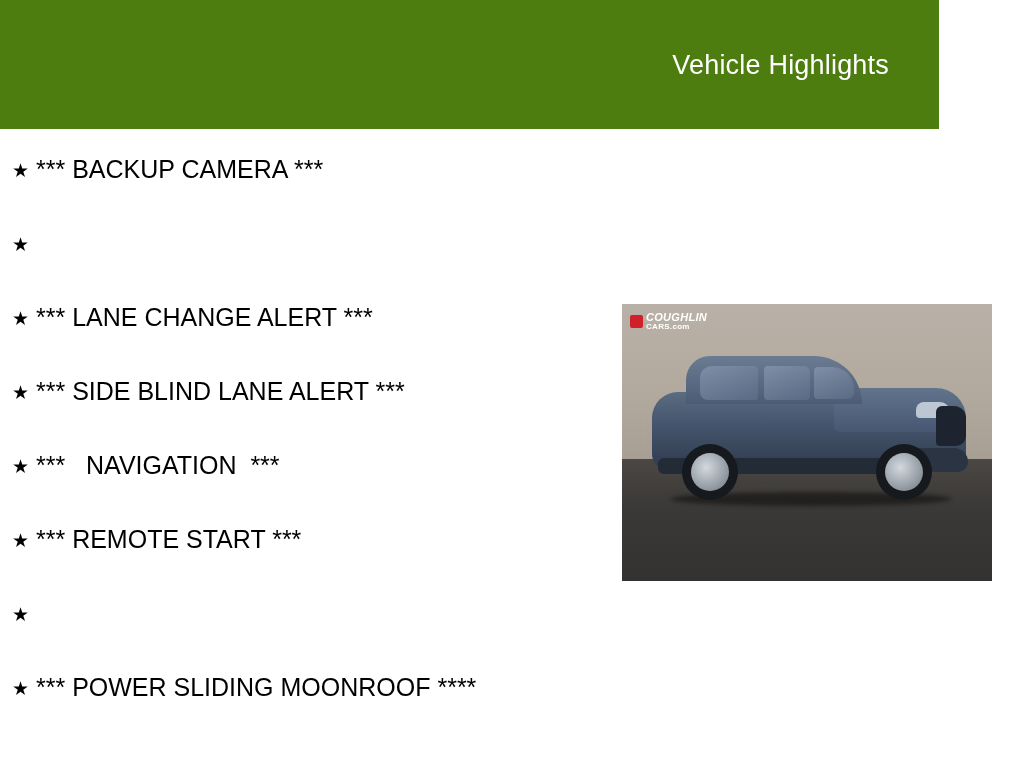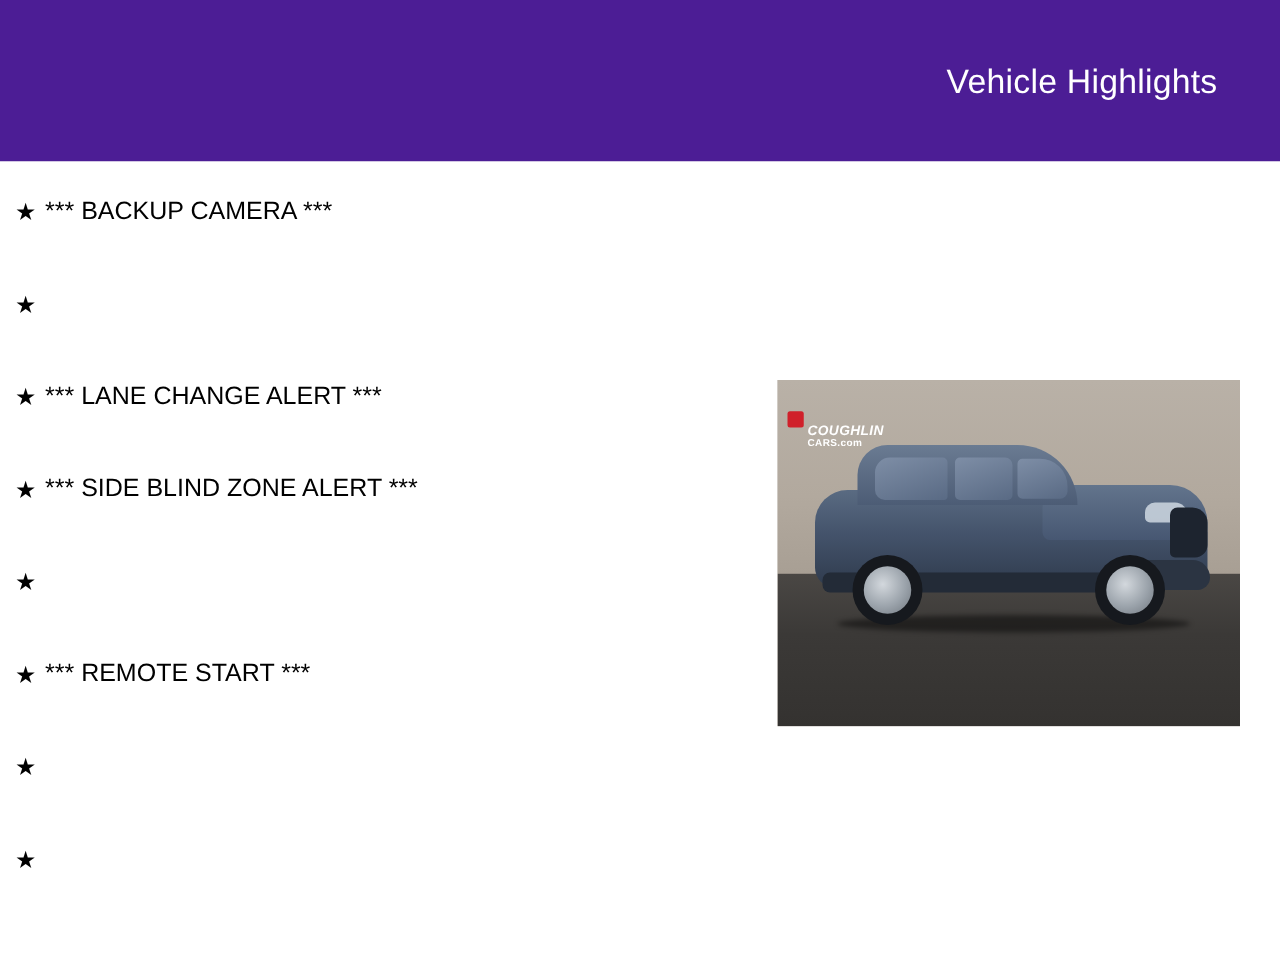--- a/index.html
+++ b/index.html
@@ -17,23 +17,23 @@
     width: 1024px;
     height: 768px;
     background: #ffffff;
   }
 
   
   .header {
     position: absolute;
     left: 0;
     top: 0;
-    width: 1024px;
+    width: 939px;
     height: 129px;
-    background: #4c1d95;
+    background: #4d7c0f;
     box-sizing: border-box;
   }
 
   .header-title {
     position: absolute;
     right: 50px;
     top: 50px;
     color: #ffffff;
     font-size: 27px;
     font-weight: 400;
@@ -66,21 +66,21 @@
     font-size: 19px;
     line-height: 1;
     color: #000000;
     padding-top: 32px;
     width: 24px;
     text-align: left;
   }
 
   .highlight-text {
     flex: 1 1 auto;
-    font-size: 20px;
+    font-size: 25px;
     line-height: 30px;
     color: #000000;
     padding-top: 25px;
     white-space: pre-wrap;
     word-break: break-word;
   }
 
   
   .photo {
     position: absolute;
@@ -122,21 +122,20 @@
     width: 13px;
     height: 13px;
     background: #d0202a;
     border-radius: 2px;
     display: block;
   }
   .watermark .wm-text {
     display: flex;
     flex-direction: column;
     line-height: 1;
-    margin-top: 28px;
   }
   .watermark .wm-line1 {
     color: #ffffff;
     font-size: 11px;
     font-weight: bold;
     font-style: italic;
     letter-spacing: 0.3px;
   }
   .watermark .wm-line2 {
     color: #ffffff;
@@ -272,34 +271,36 @@
     </li>
     <li class="highlight-item">
       <span class="star-icon">★</span>
     </li>
     <li class="highlight-item">
       <span class="star-icon">★</span>
       <span class="highlight-text">*** LANE CHANGE ALERT ***</span>
     </li>
     <li class="highlight-item">
       <span class="star-icon">★</span>
-      <span class="highlight-text">*** SIDE BLIND ZONE ALERT ***</span>
-    </li>
-    <li class="highlight-item">
-      <span class="star-icon">★</span>
+      <span class="highlight-text">*** SIDE BLIND LANE ALERT ***</span>
+    </li>
+    <li class="highlight-item">
+      <span class="star-icon">★</span>
+      <span class="highlight-text">***   NAVIGATION  ***</span>
     </li>
     <li class="highlight-item">
       <span class="star-icon">★</span>
       <span class="highlight-text">*** REMOTE START ***</span>
     </li>
     <li class="highlight-item">
       <span class="star-icon">★</span>
     </li>
     <li class="highlight-item">
       <span class="star-icon">★</span>
+      <span class="highlight-text">*** POWER SLIDING MOONROOF ****</span>
     </li>
   </ul>
 
   <div class="photo">
     <div class="photo-bg-top"></div>
     <div class="photo-bg-bottom"></div>
 
     <div class="watermark">
       <span class="wm-mark"></span>
       <span class="wm-text">

